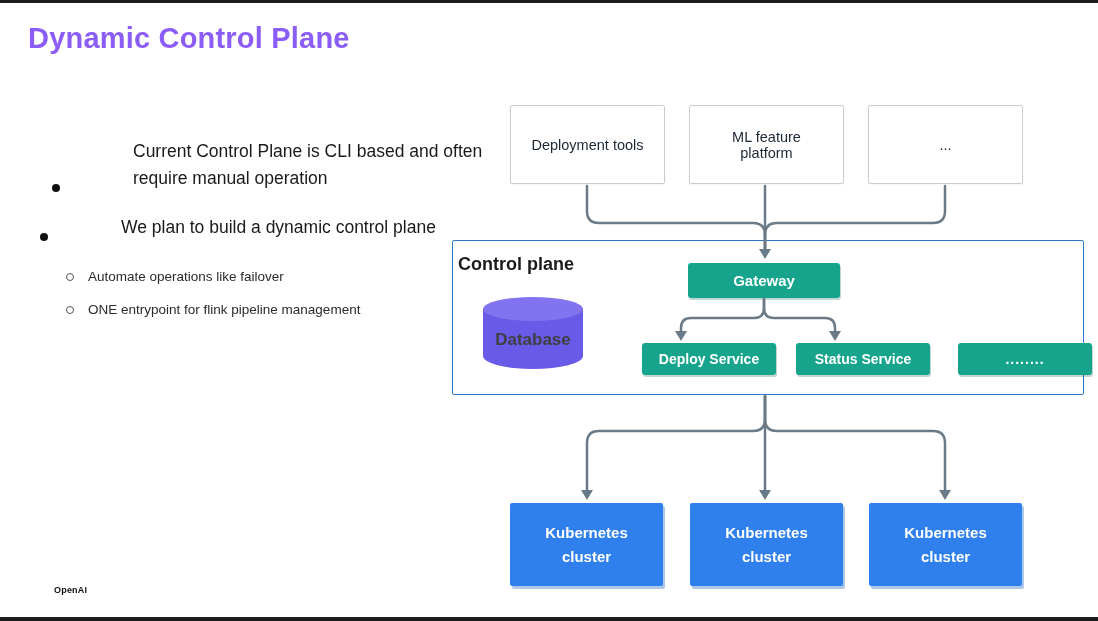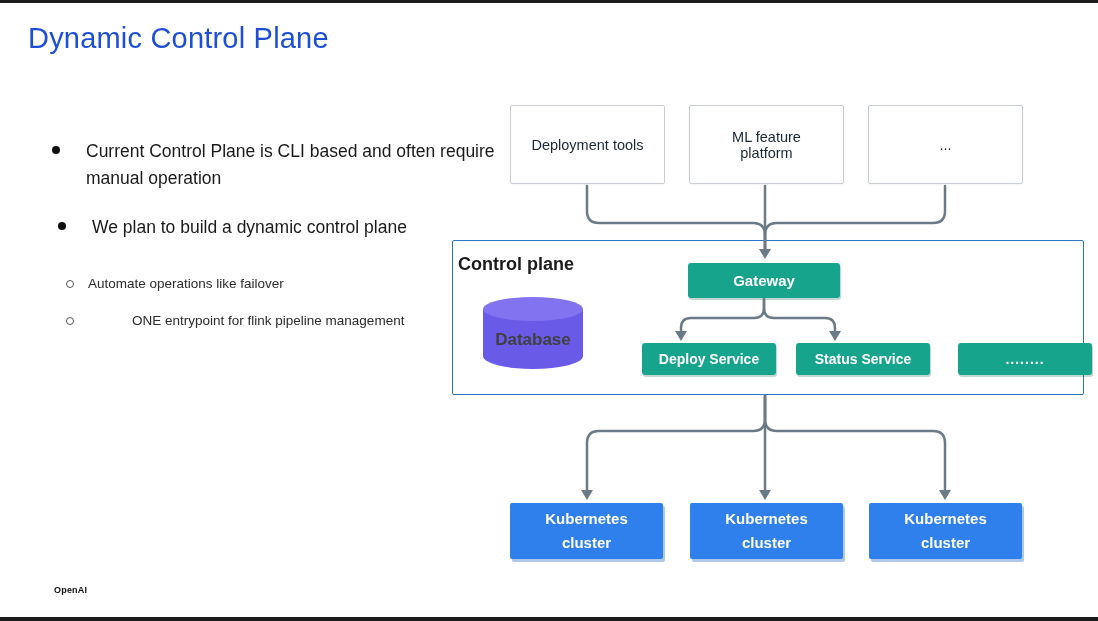--- a/index.html
+++ b/index.html
@@ -8,41 +8,41 @@
     background:#ffffff;
     font-family:"Liberation Sans","DejaVu Sans",sans-serif;
     color:#1a1a1a;
   }
   .edge-bar{position:absolute;left:0;width:1098px;background:#1c1c1c;}
   .edge-top{top:0;height:3px;}
   .edge-bottom{bottom:0;height:4px;}
 
   .slide-title{
     position:absolute;left:28px;top:22px;
-    font-size:29px;font-weight:400;letter-spacing:0.2px;color:#1d4ed8;
+    font-size:29px;font-weight:700;letter-spacing:0.2px;color:#8b5cf6;
   }
 
   
-  .bullet{position:absolute;display:flex;align-items:flex-start;}
+  .bullet{position:absolute;display:flex;align-items:flex-end;gap:47px;}
   .bullet .dot{
     width:8px;height:8px;border-radius:50%;background:#111;
     margin-top:8px;margin-right:26px;flex:0 0 auto;
   }
   .bullet .txt{font-size:17.5px;line-height:1.55;color:#1a1a1a;}
   .b1{left:52px;top:138px;width:450px;}
-  .b2{left:58px;top:214px;width:450px;}
+  .b2{left:40px;top:214px;width:450px;}
 
   .subbullet{position:absolute;display:flex;align-items:flex-start;}
   .subbullet .odot{
     width:6px;height:6px;border-radius:50%;background:transparent;
     border:1.5px solid #555;margin-top:5px;margin-right:14px;flex:0 0 auto;
   }
   .subbullet .txt{font-size:13.5px;line-height:1.4;color:#2b2b2b;}
-  .s1{left:66px;top:275px;width:400px;}
-  .s2{left:66px;top:312px;width:400px;gap:44px;}
+  .s1{left:66px;top:268px;width:400px;}
+  .s2{left:66px;top:301px;width:400px;}
 
   
   .src-box{
     position:absolute;top:105px;width:155px;height:79px;
     background:#fff;border:1px solid #c8cdd3;border-radius:2px;
     display:flex;align-items:center;justify-content:center;text-align:center;
     font-size:14.5px;color:#1b2733;padding:8px 14px;box-sizing:border-box;
     box-shadow:0 1px 2px rgba(0,0,0,0.04);
   }
   .src1{left:510px;}
@@ -72,21 +72,21 @@
 
   
   .db-wrap{position:absolute;left:479px;top:296px;width:108px;height:76px;}
   .db-label{
     position:absolute;left:0;top:34px;width:108px;text-align:center;
     color:#404040;font-size:17px;font-weight:700;
   }
 
   
   .k8s{
-    position:absolute;top:503px;width:153px;height:56px;
+    position:absolute;top:503px;width:153px;height:83px;
     background:#2f80ed;border-radius:2px;
     display:flex;align-items:center;justify-content:center;text-align:center;
     color:#fff;font-weight:600;font-size:15px;line-height:1.6;
     box-shadow:2px 3px 0 rgba(27,94,188,0.35);
     padding:0 30px;box-sizing:border-box;
   }
   .k1{left:510px;}
   .k2{left:690px;}
   .k3{left:869px;}
 

